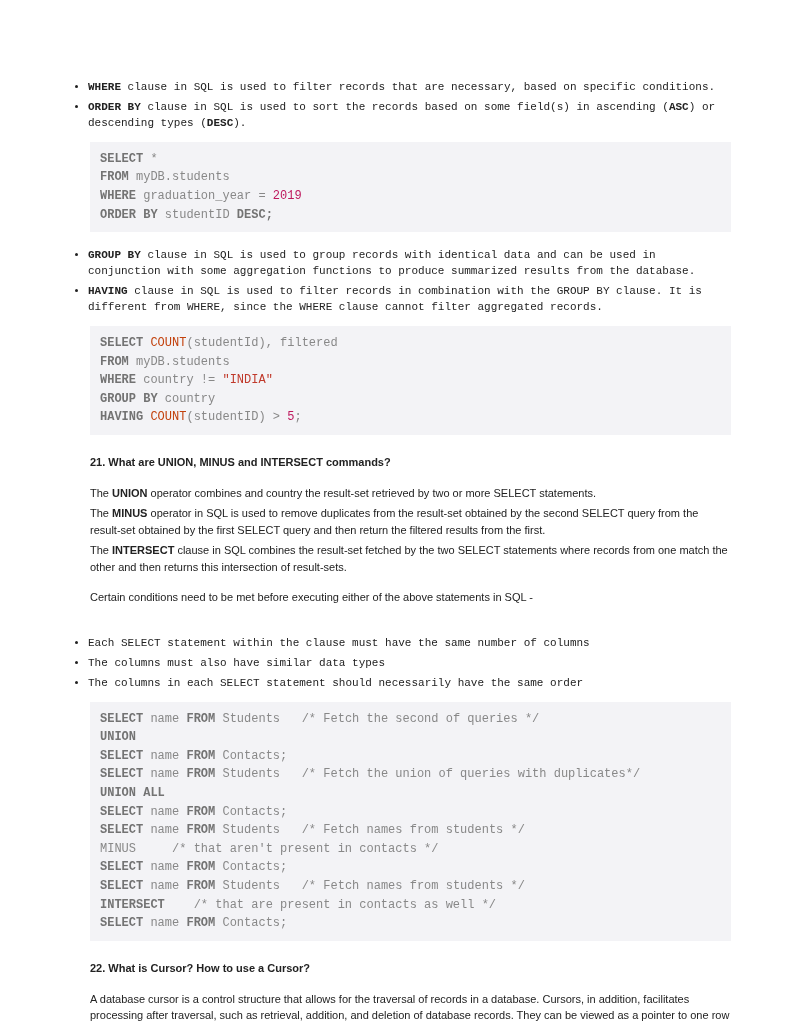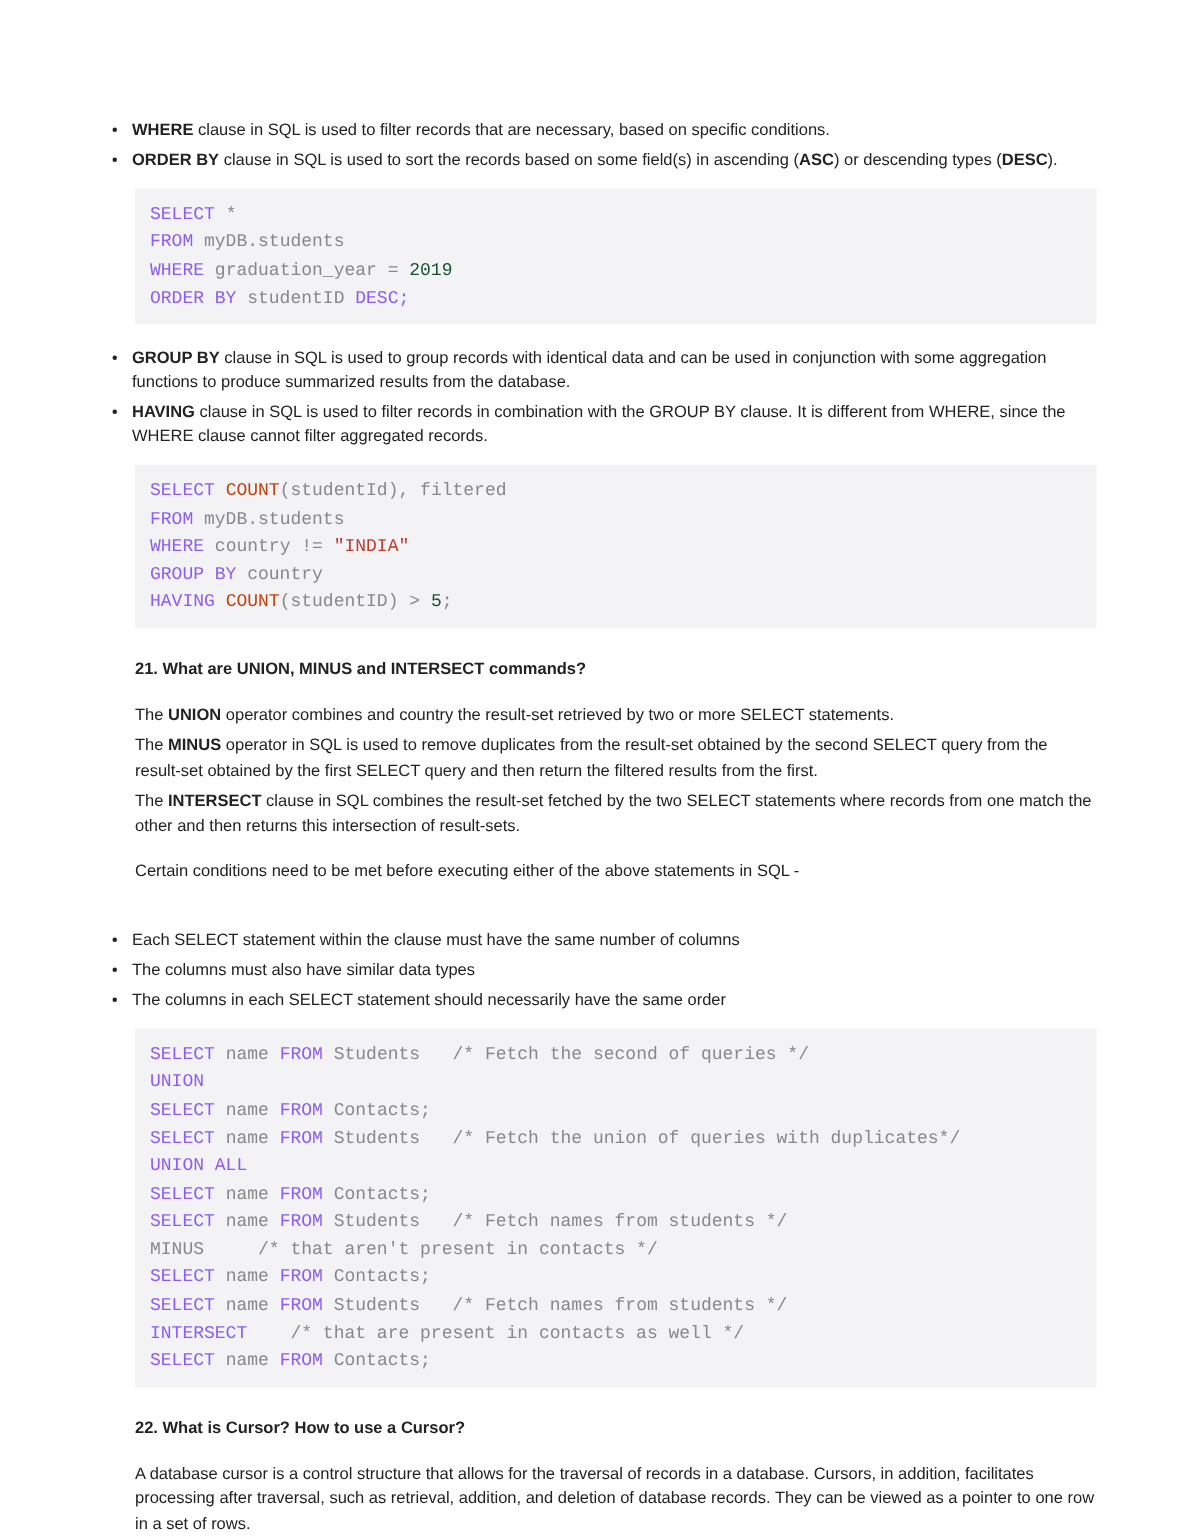--- a/index.html
+++ b/index.html
@@ -10,38 +10,39 @@
     padding: 80px 60px 60px 60px;
     width: 791px;
     box-sizing: border-box;
     background: #fff;
     line-height: 1.45;
   }
   ul.bullets {
     list-style: disc;
     padding-left: 28px;
     margin: 0 0 10px 0;
+    font-family: Liberation Mono, monospace;
   }
   ul.bullets li {
     margin-bottom: 4px;
   }
   .codeblock {
     background: #f3f3f6;
     font-family: "Courier New", monospace;
     font-size: 12px;
     padding: 8px 10px;
     margin: 6px 0 16px 30px;
     color: #999;
     line-height: 1.55;
     white-space: pre;
   }
-  .kw { color: #8b5cf6; font-weight: normal; }
+  .kw { color: #737373; font-weight: bold; }
   .ident { color: #888; }
   .func { color: #c2410c; }
-  .num { color: #14532d; }
+  .num { color: #be185d; }
   .str { color: #c0392b; }
   .cmt { color: #888; }
   h3.qtitle {
     font-size: 11px;
     font-weight: bold;
     color: #222;
     margin: 20px 0 14px 30px;
   }
   p.para {
     margin: 4px 0 4px 30px;

